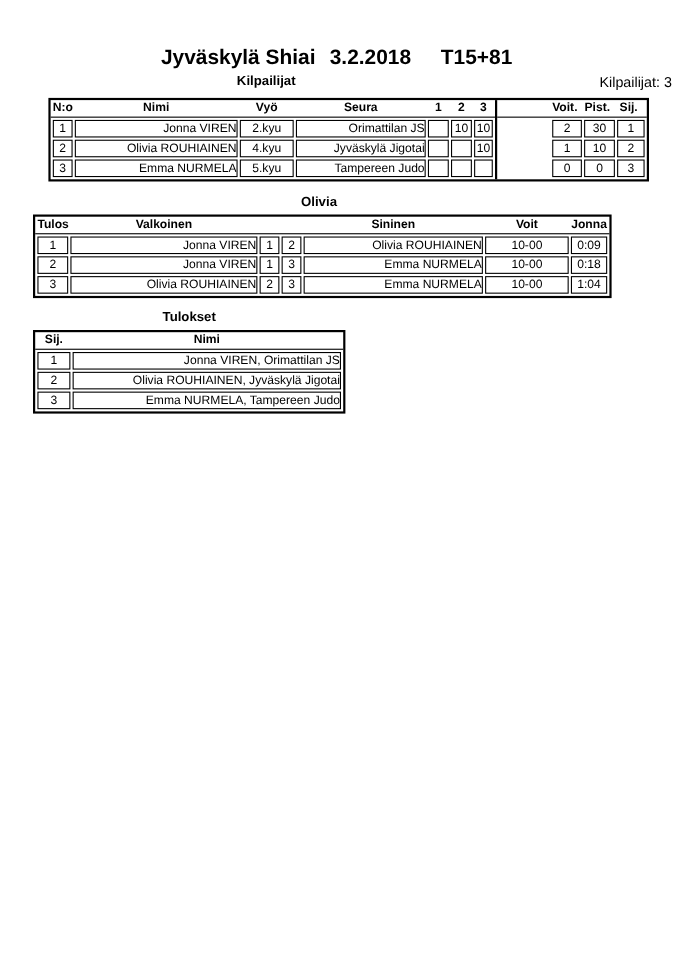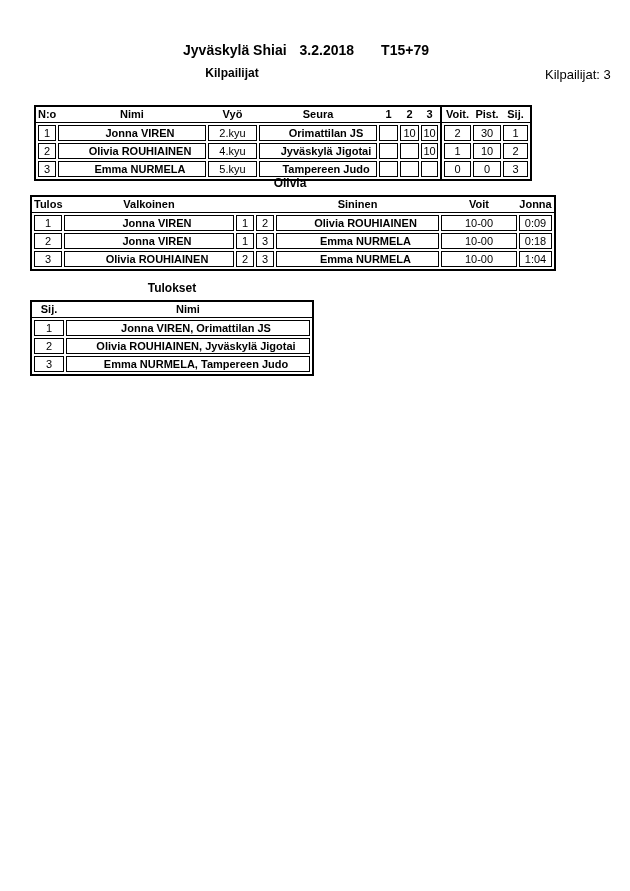--- a/index.html
+++ b/index.html
@@ -5,43 +5,43 @@
   html,body { margin:0; padding:0; background:#ffffff; }
   .page {
     position:relative; width:630px; height:891px; background:#ffffff;
     color:#000000; font-family:"Liberation Sans", sans-serif; overflow:hidden;
   }
 
   
   .title {
     position:absolute; top:42px; left:0; width:612px;
     display:flex; justify-content:center; align-items:baseline;
-    font-size:14px; font-weight:bold; white-space:nowrap;
+    font-size:19px; font-weight:bold; white-space:nowrap;
   }
   .t-date { margin-left:13px; }
   .t-cat  { margin-left:27px; }
 
   
   .section-h {
     position:absolute; font-size:12px; font-weight:bold; text-align:center;
   }
-  .h-competitors { top:66px;  left:18px; width:428px; }
+  .h-competitors { top:66px;  left:28px; width:428px; }
   .h-matches     { top:176px; left:30px; width:520px; }
   .h-results     { top:281px; left:30px; width:284px; }
 
   .count-label {
     position:absolute; top:67px; left:545px; font-size:13px; white-space:nowrap;
   }
 
   
   .tbl {
     position:absolute; display:flex; align-items:stretch;
     border:2px solid #000; background:#fff;
   }
-  .t-competitors { top:89px;  left:34px;margin-top:16px; }
+  .t-competitors { top:89px;  left:44px; }
   .t-matches     { top:195px; left:30px; }
   .t-results     { top:300px; left:30px; }
 
   .block { display:flex; flex-direction:column; }
   .vdiv  { width:2px; background:#000; }
 
   .hrow {
     display:grid; column-gap:2px; padding:0 2px;
     height:15px; line-height:15px; border-bottom:1px solid #000;
     font-size:11px; font-weight:bold;
@@ -49,36 +49,36 @@
   .th { text-align:center; white-space:nowrap; overflow:visible; }
   .th.left { text-align:left; }
 
   .tbody { display:flex; flex-direction:column; row-gap:2px; padding:2px; }
   .row   { display:grid; column-gap:2px; }
   .td {
     box-sizing:border-box; border:1px solid #000;
     height:16px; line-height:14px; font-size:11px;
     text-align:center; white-space:nowrap; overflow:hidden;
   }
-  .td.left { text-align:center; padding-left:16px;font-weight:bold; }
+  .td.left { text-align:right; padding-left:16px; }
 
   .cols-k-main { grid-template-columns:18px 148px 49px 118px 19px 19px 17px; }
-  .cols-k-res  { grid-template-columns:27px 28px 25px; }
+  .cols-k-res  { grid-template-columns:27px 28px 25px;padding-left:48px; }
   .cols-m      { grid-template-columns:28px 170px 18px 18px 163px 76px 33px; }
   .cols-r      { grid-template-columns:30px 244px; }
 </style>
 </head>
 <body>
 
 <div class="page">
 
   <div class="title">
     <span>Jyväskylä Shiai</span>
     <span class="t-date">3.2.2018</span>
-    <span class="t-cat">T15+79</span>
+    <span class="t-cat">T15+81</span>
   </div>
 
   <div class="section-h h-competitors">Kilpailijat</div>
   <div class="count-label">Kilpailijat: 3</div>
 
   <div class="tbl t-competitors">
     <div class="block">
       <div class="hrow cols-k-main">
         <div class="th left">N:o</div>
         <div class="th">Nimi</div>

